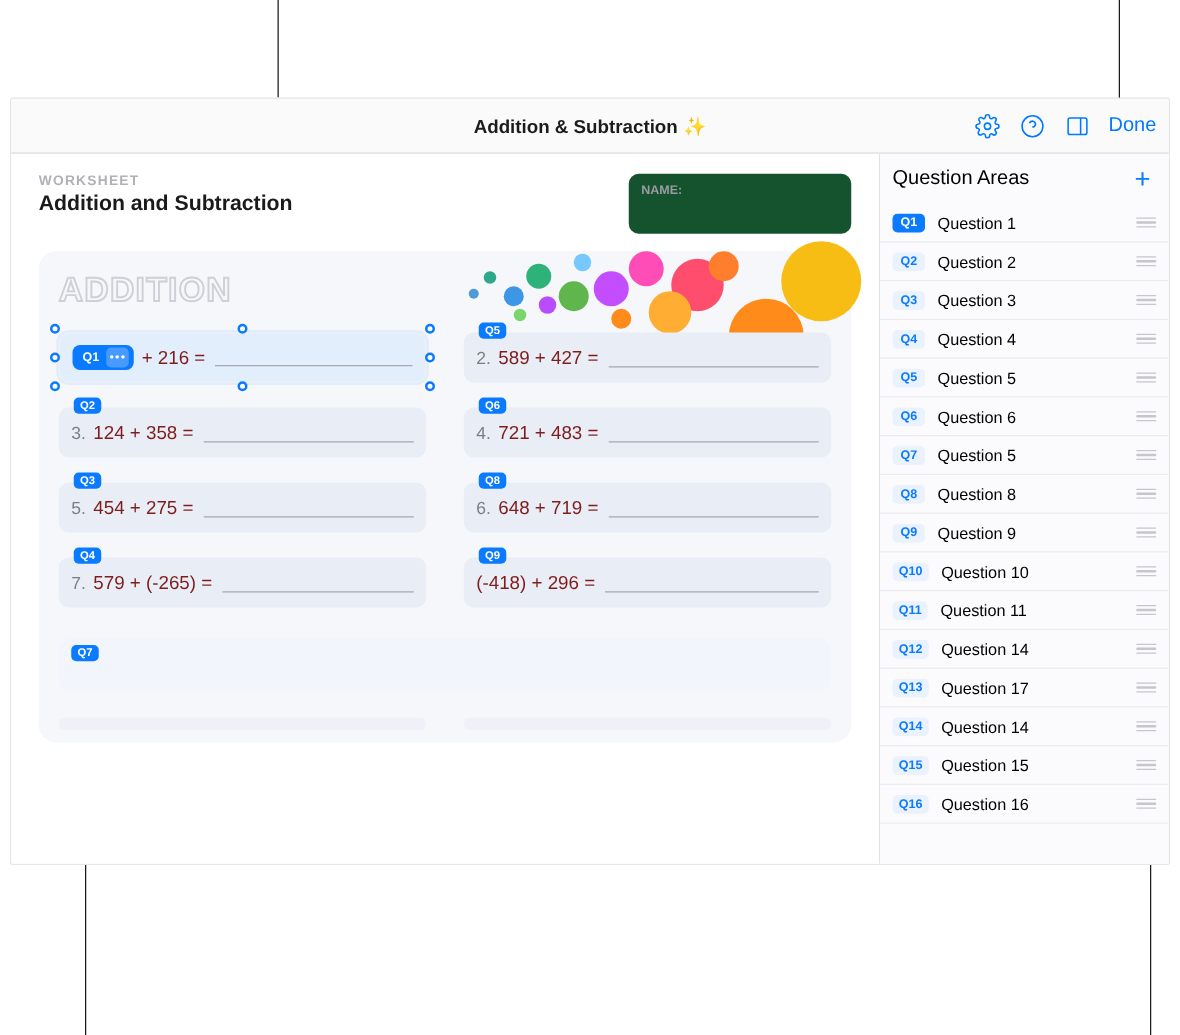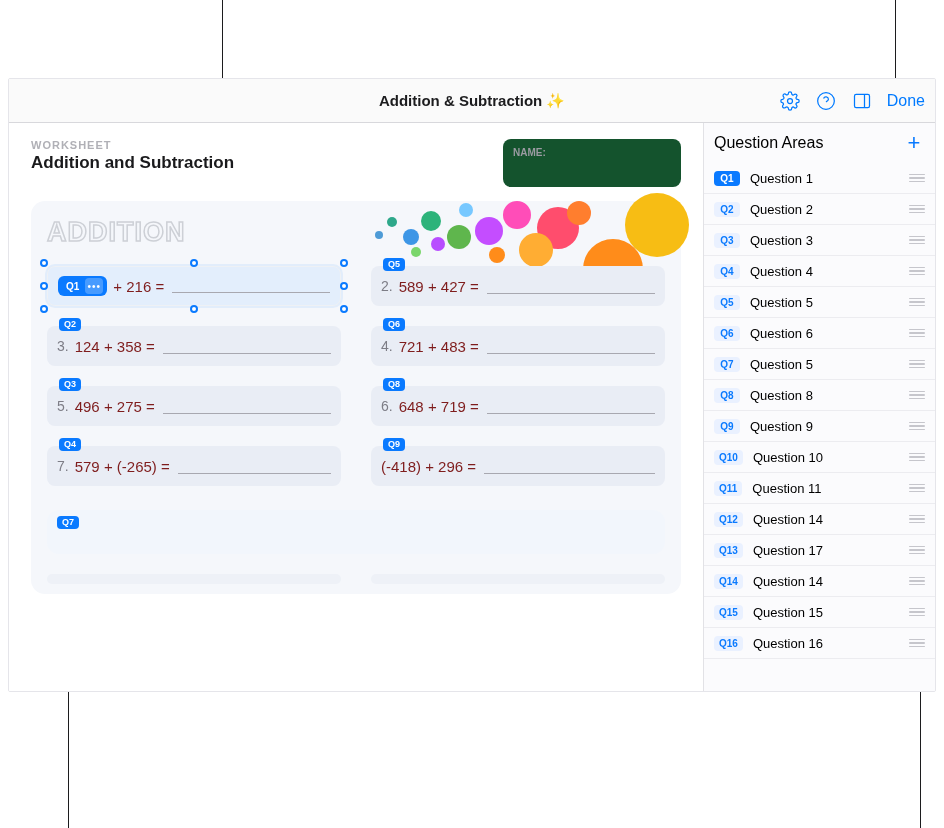--- a/index.html
+++ b/index.html
@@ -437,21 +437,21 @@
               </div>
               <div class="problem">
                 <span class="q-tag shift">Q6</span>
                 <span class="num">4.</span>
                 <span class="expr">721 + 483 =</span>
                 <span class="line"></span>
               </div>
               <div class="problem">
                 <span class="q-tag shift">Q3</span>
                 <span class="num">5.</span>
-                <span class="expr">496 + 275 =</span>
+                <span class="expr">454 + 275 =</span>
                 <span class="line"></span>
               </div>
               <div class="problem">
                 <span class="q-tag shift">Q8</span>
                 <span class="num">6.</span>
                 <span class="expr">648 + 719 =</span>
                 <span class="line"></span>
               </div>
               <div class="problem">
                 <span class="q-tag shift">Q4</span>

